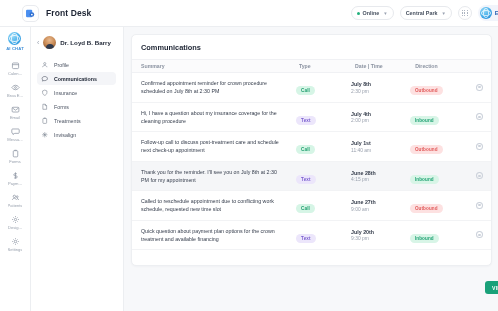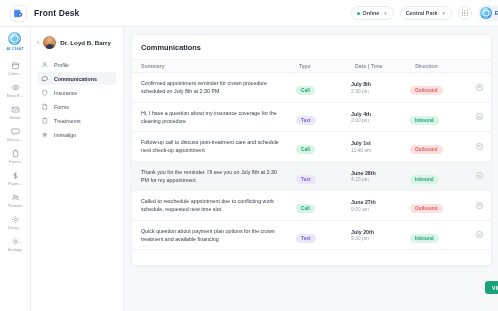--- a/index.html
+++ b/index.html
@@ -11,21 +11,21 @@
     -webkit-font-smoothing: antialiased;
   }
   .app { width: 498px; height: 311px; position: relative; display: flex; flex-direction: column; background: #f7f8fa; }
 
   
   .topbar {
     height: 27px; min-height: 27px;
     background: #ffffff;
     border-bottom: 1px solid #eceef1;
     display: flex; align-items: center;
-    padding: 0 6px 0 10px;
+    padding: 0 6px 0 22px;
     position: relative; z-index: 5;
   }
   .brand { display: flex; align-items: center; gap: 7px; }
   .brand-logo {
     width: 17px; height: 17px; border-radius: 5px;
     background: #ffffff; border: 1px solid #e9ebef;
     display: flex; align-items: center; justify-content: center;
   }
   .brand-title { font-size: 8.5px; font-weight: 700; color: #1d2433; letter-spacing: .1px; }
   .topbar-right { margin-left: auto; display: flex; align-items: center; gap: 6px; }

